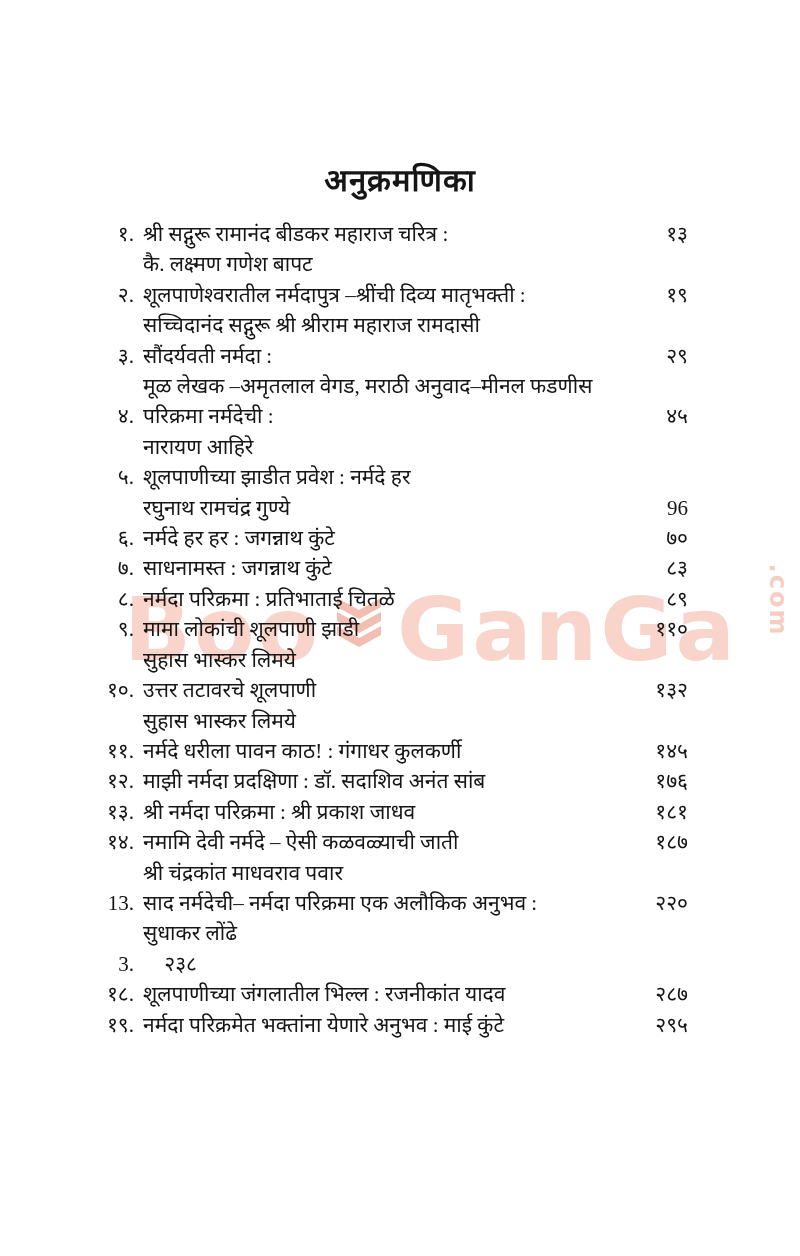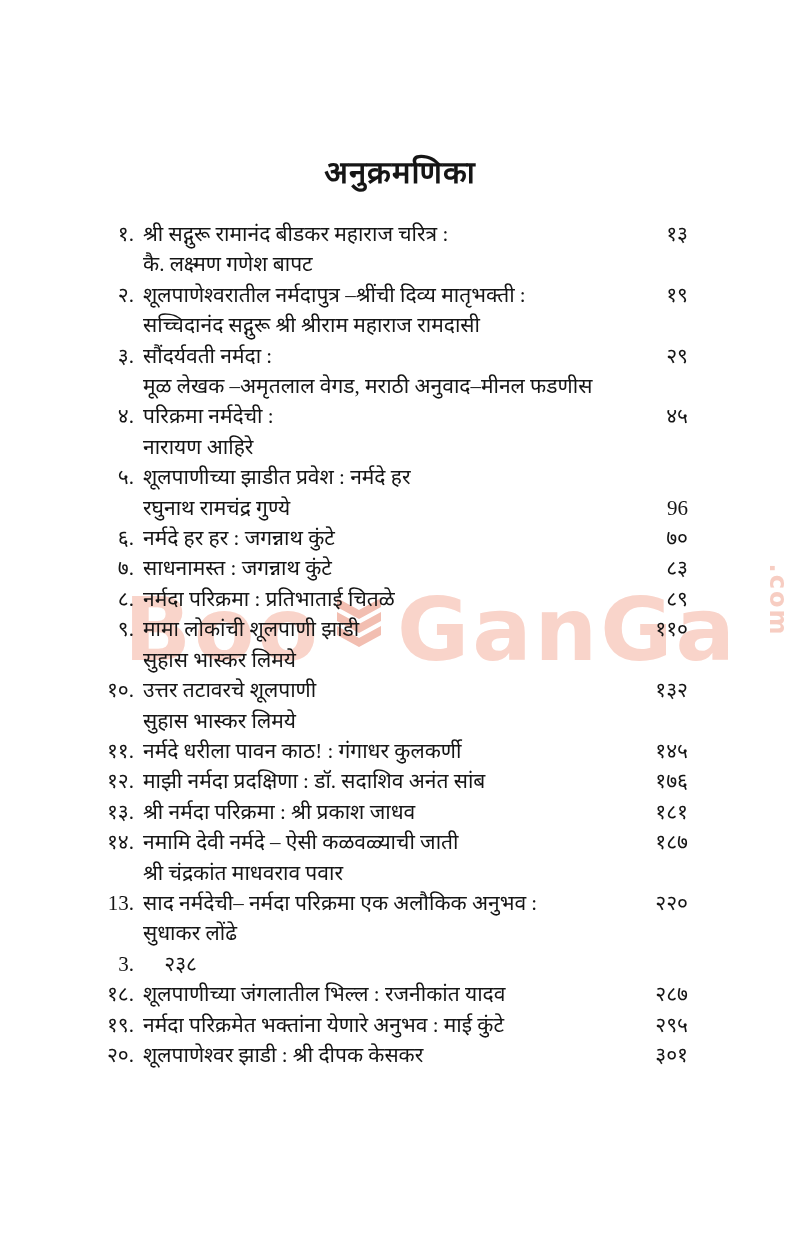--- a/index.html
+++ b/index.html
@@ -40,21 +40,21 @@
     letter-spacing:2px;
     color:#f7cdc2;
     transform:rotate(90deg);
     transform-origin:center;
     margin-left:-4px;
   }
 
   .title{
     position:absolute;
     top:150px;left:0;right:0;
-    margin:0;
+    margin:8px;
     text-align:center;
     font-size:31px;
     font-weight:bold;
     letter-spacing:1px;
     z-index:1;
   }
 
   .toc{
     position:absolute;
     top:219px;
@@ -223,20 +223,15 @@
       <div class="row">
         <span class="num">१८.</span>
         <span class="t">शूलपाणीच्या जंगलातील  भिल्ल  : रजनीकांत यादव</span>
         <span class="p">२८७</span>
       </div>
       <div class="row">
         <span class="num">१९.</span>
         <span class="t">नर्मदा परिक्रमेत भक्तांना येणारे अनुभव :  माई कुंटे</span>
         <span class="p">२९५</span>
       </div>
-      <div class="row">
-        <span class="num">२०.</span>
-        <span class="t">शूलपाणेश्वर झाडी : श्री दीपक केसकर</span>
-        <span class="p">३०१</span>
-      </div>
     </div>
 
 </div>
 
 </body></html>

